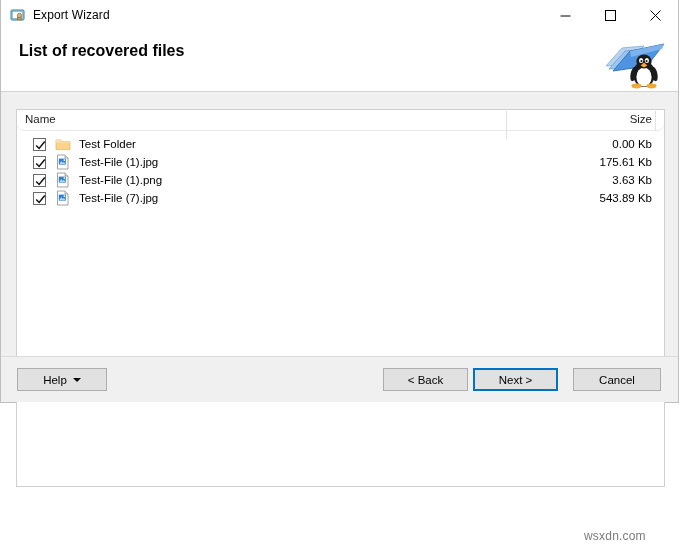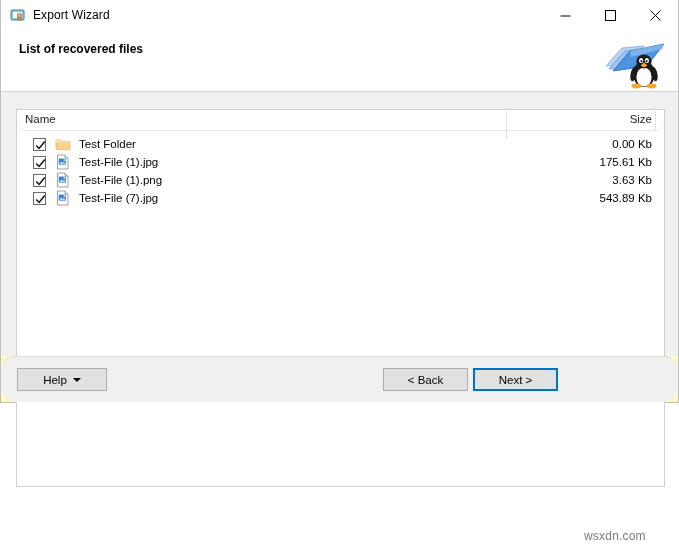--- a/index.html
+++ b/index.html
@@ -57,21 +57,21 @@
   #headerband {
     height: 62px;
     background: #ffffff;
     border-bottom: 1px solid #d4d4d4;
     flex: 0 0 auto;
     position: relative;
   }
   #subtitle {
     position: absolute;
     left: 18px; top: 12px;
-    font-size: 12px;
+    font-size: 16px;
     font-weight: bold;
     color: #000000;
     text-align: center;
   }
   #banner-art {
     position: absolute;
     right: 8px; top: 2px;
     width: 70px; height: 58px;
   }
   
@@ -148,21 +148,20 @@
     font-size: 11.5px;
     color: #000000;
   }
   
   #footer {
     flex: 0 0 auto;
     height: 46px;
     background: #f0f0f0;
     border-top: 1px solid #dcdcdc;
     position: relative;
-    border-radius: 15px;
   }
   .btn {
     position: absolute;
     top: 11px;
     height: 23px;
     background: #e1e1e1;
     border: 1px solid #adadad;
     font-family: "Liberation Sans", sans-serif;
     font-size: 11.5px;
     color: #000000;
@@ -344,16 +343,17 @@
     </div>
   </div>
 
   <div id="footer">
     <div class="btn" id="btn-help">
       <span>Help</span>
       <span class="caret"></span>
     </div>
     <div class="btn" id="btn-back">&lt; Back</div>
     <div class="btn" id="btn-next">Next &gt;</div>
+    <div class="btn" id="btn-cancel">Cancel</div>
   </div>
 
   <div id="watermark">wsxdn.com</div>
 </div>
 
 </body></html>

